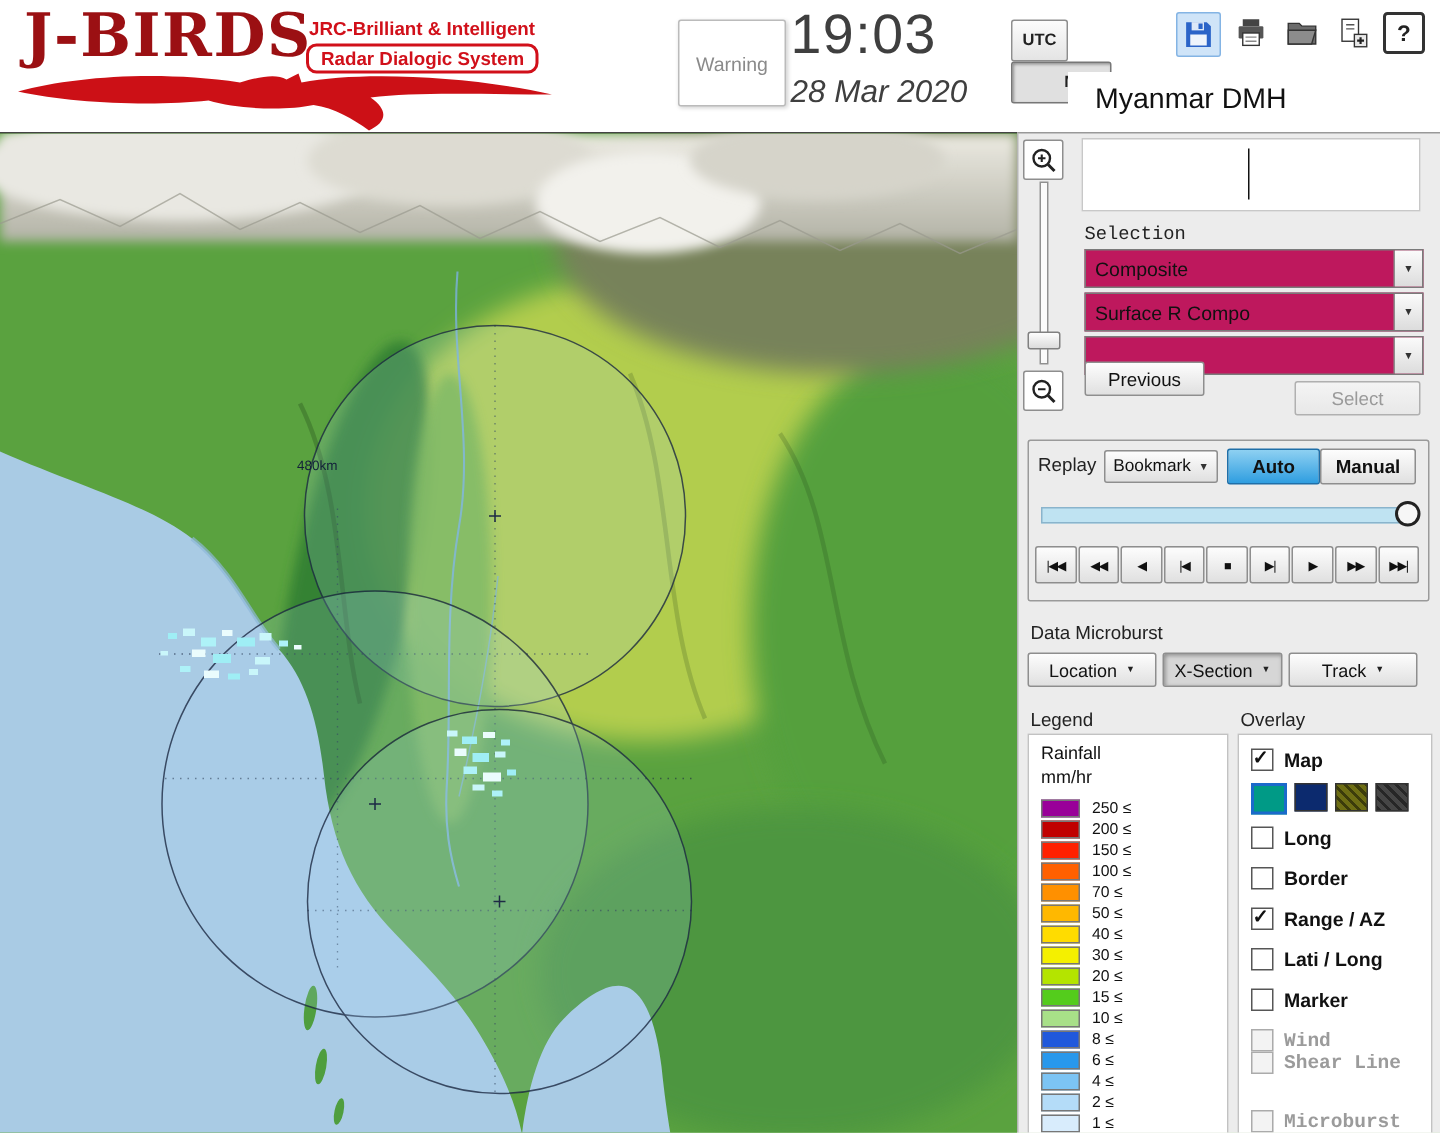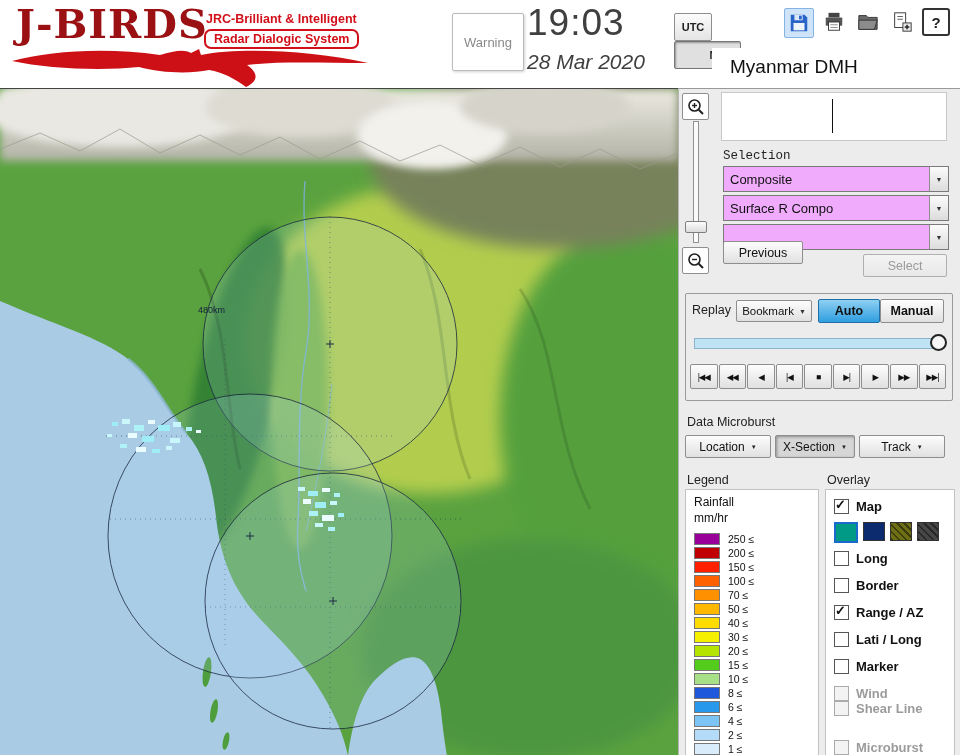--- a/index.html
+++ b/index.html
@@ -44,21 +44,21 @@
     display:flex;align-items:center;justify-content:center;}
   #zoom-in{top:4px;} #zoom-out{top:158px;}
   #vslider{left:8px;top:32px;width:16px;height:120px;}
   #vtrack{left:6px;top:0;width:4px;height:120px;background:#fafafa;border:1px solid #909090;}
   #vhandle{left:-2px;top:100px;width:20px;height:10px;background:linear-gradient(#fdfdfd,#dcdcdc);
     border:1px solid #808080;border-radius:2px;}
   
   #display-box{left:42px;top:3px;width:224px;height:47px;background:#fff;border:1px solid #c8c8c8;}
   #caret{left:110px;top:6px;width:1px;height:34px;background:#111;}
   #selection-label{left:44px;top:60px;font-size:12.5px;color:#222;font-family:Liberation Mono, monospace;}
-  .dd{height:24px;background:#f0abfc;border:1px solid #7a7a7a;display:flex;align-items:center;}
+  .dd{height:24px;background:#be185d;border:1px solid #7a7a7a;display:flex;align-items:center;}
   .dd-val{flex:1;font-size:13px;padding-left:6px;color:#111;white-space:nowrap;overflow:hidden;}
   .dd-btn{width:18px;height:100%;background:linear-gradient(#fbfbfb,#dcdcdc);border-left:1px solid #8e8e8e;
     display:flex;align-items:center;justify-content:center;}
   .dd-btn::after{content:"▼";font-size:7px;color:#333;}
   #dd1{left:44px;top:77px;width:224px;} #dd2{left:44px;top:106px;width:224px;} #dd3{left:44px;top:135px;width:224px;}
   #prev-btn{left:44px;top:152px;width:80px;height:23px;}
   #select-btn{left:184px;top:165px;width:84px;height:23px;}
   
   #replay-box{left:6px;top:204px;width:266px;height:106px;border:1px solid #9a9a9a;border-radius:2px;}
   #replay-label{left:6px;top:9px;font-size:12.5px;color:#222;}
@@ -87,21 +87,21 @@
   #legend-title2{left:8px;top:21px;font-size:12px;color:#111;}
   #legend-rows{left:0;top:42px;width:132px;}
   .lrow{display:flex;align-items:center;height:14px;padding-left:8px;}
   .lsw{width:24px;height:10px;border:1px solid #777;margin-right:8px;flex:none;}
   .lval{font-size:10.5px;color:#111;white-space:nowrap;text-align:right;}
   #overlay-panel{left:146px;top:400px;width:128px;height:267px;background:#fff;border:1px solid #c2c2c2;overflow:hidden;}
   .ovrow{position:absolute;left:8px;display:flex;align-items:center;gap:7px;height:20px;}
   .cb{width:13px;height:13px;background:#fff;border:1px solid #565656;position:relative;flex:none;}
   .cb.on::after{content:"✓";position:absolute;left:0px;top:-3px;font-size:13px;font-weight:bold;color:#111;}
   .ovlabel{font-size:13px;font-weight:bold;color:#111;white-space:nowrap;}
-  .ovrow.dis .ovlabel{color:#9b9b9b;}
+  .ovrow.dis .ovlabel{color:#9b9b9b;font-family:Liberation Mono, monospace;}
   .ovrow.dis .cb{border-color:#ababab;background:#f3f3f3;}
   #swatchrow{position:absolute;left:8px;top:32px;display:flex;gap:5px;}
   .msw{width:20px;height:17px;border:1px solid #333;position:relative;}
   .msw.sel{border:2px solid #1b6acb;}
   .msw.hatch::after{content:"";position:absolute;inset:0;
     background:repeating-linear-gradient(45deg,rgba(0,0,0,.45) 0 2px,transparent 2px 5px);}
 </style>
 </head>
 <body>
 

